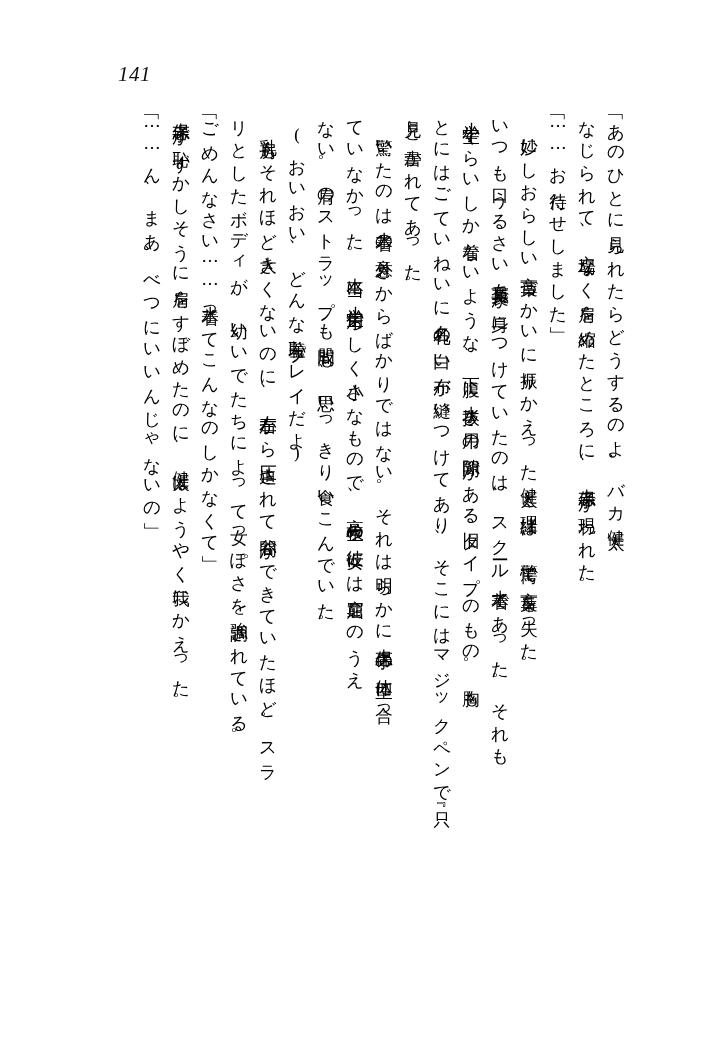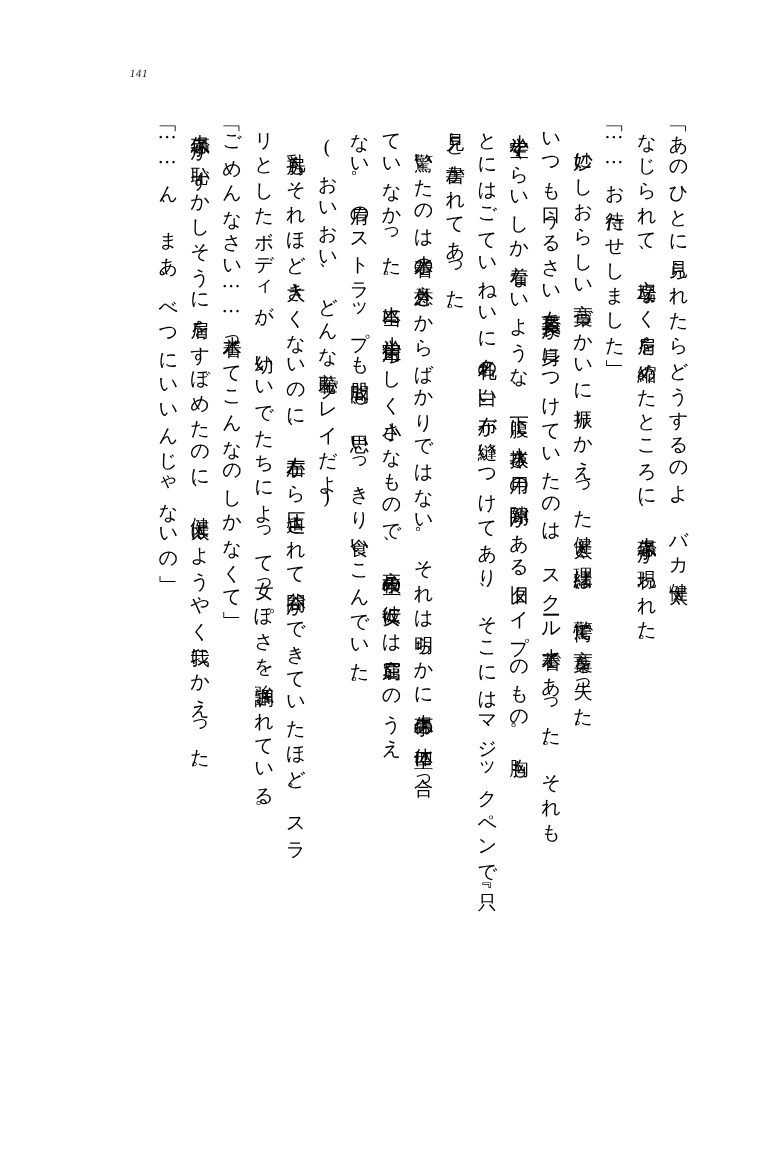--- a/index.html
+++ b/index.html
@@ -18,21 +18,21 @@
     position: relative;
     width: 704px;
     height: 1050px;
     background: #ffffff;
   }
   
   #page-number {
     position: absolute;
     left: 118px;
     top: 62px;
-    font-size: 10px;
+    font-size: 21px;
     font-style: italic;
     font-family: "Liberation Serif", "DejaVu Serif", serif;
     letter-spacing: 0.5px;
     color: #111111;
   }
   
   #text-block {
     position: absolute;
     top: 108px;
     left: 84px;

